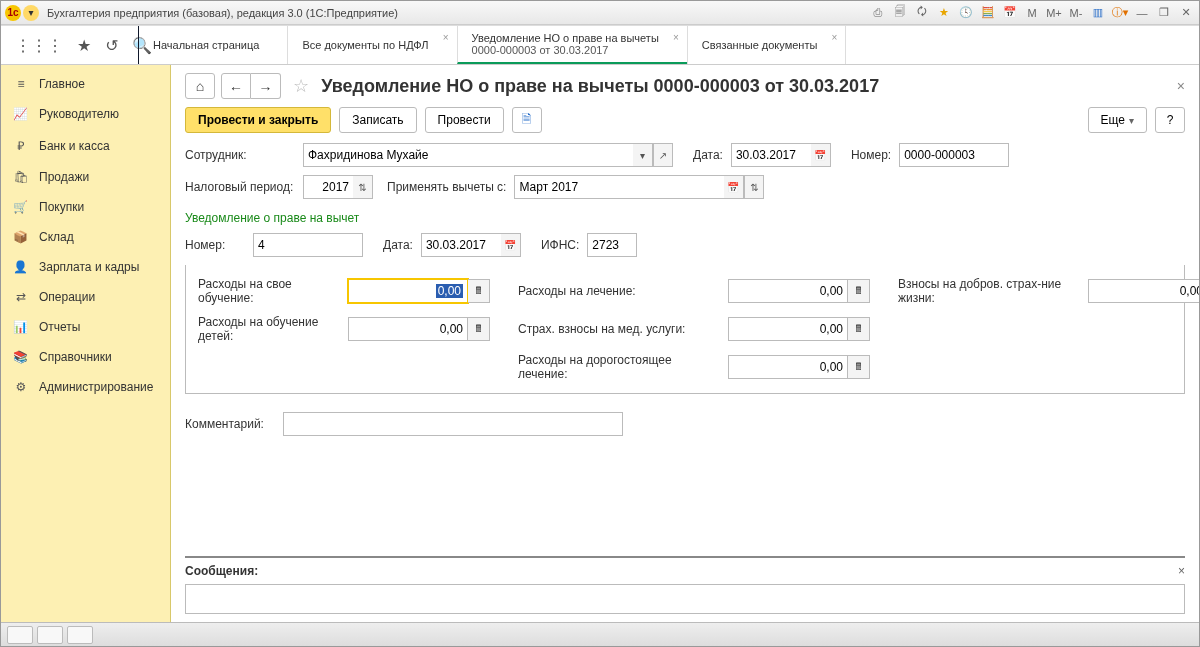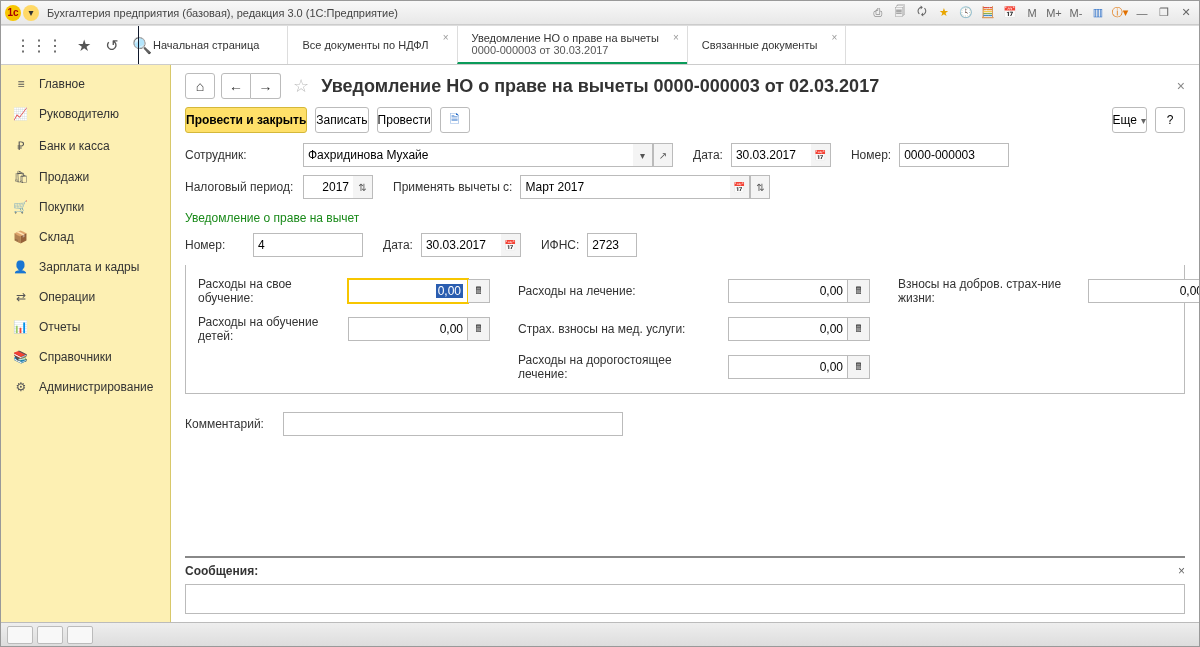--- a/index.html
+++ b/index.html
@@ -42,21 +42,21 @@
 .navgrp { display:flex;}
 .navgrp .navbtn{border-radius:0}
 .navgrp .navbtn:first-child{border-radius:3px 0 0 3px}
 .navgrp .navbtn:last-child{border-radius:0 3px 3px 0; border-left:none}
 .chead .staric{font-size:18px;color:#bbb;margin:0 6px;cursor:pointer}
 .chead h1{font-size:18px;font-weight:bold;color:#333}
 .chead .closex{margin-left:auto;color:#888;font-size:14px;cursor:pointer}
 
 
 .abar{display:flex;align-items:center;gap:8px;padding:4px 14px 10px 14px}
-.btn{height:26px;border:1px solid #bbb;background:#fff;border-radius:3px;padding:0 0;font-size:12px;cursor:pointer;display:inline-flex;align-items:center}
+.btn{height:26px;border:1px solid #bbb;background:#fff;border-radius:3px;padding:0 12px;font-size:12px;cursor:pointer;display:inline-flex;align-items:center}
 .btn.primary{background:#ffe069;border-color:#d4b83a;font-weight:bold}
 .btn.icon{width:30px;padding:0;justify-content:center;color:#2a6fc9}
 .abar .sp{flex:1}
 .btn.more::after{content:" ▾";color:#666;font-size:10px;margin-left:4px}
 
 
 .form{padding:0 14px;display:flex;flex-direction:column;gap:8px;flex:1;overflow:auto}
 .row{display:flex;align-items:center;gap:8px;font-size:12px}
 .lbl{min-width:110px;color:#333}
 .lbl.short{min-width:auto;margin-left:12px}
@@ -196,21 +196,21 @@
     </div>
 
     <div class="content">
       <div class="chead">
         <span class="navbtn">⌂</span>
         <span class="navgrp">
           <span class="navbtn">←</span>
           <span class="navbtn">→</span>
         </span>
         <span class="staric">☆</span>
-        <h1>Уведомление НО о праве на вычеты 0000-000003 от 02.03.2017</h1>
+        <h1>Уведомление НО о праве на вычеты 0000-000003 от 30.03.2017</h1>
         <span class="closex">×</span>
       </div>
 
       <div class="abar">
         <button class="btn primary">Провести и закрыть</button>
         <button class="btn">Записать</button>
         <button class="btn">Провести</button>
         <button class="btn icon">🗎</button>
         <span class="sp"></span>
         <button class="btn more">Еще</button>
@@ -234,21 +234,21 @@
           <span class="lbl short">Номер:</span>
           <input class="inp" style="width: 110px;" value="0000-000003">
         </div>
 
         <div class="row">
           <span class="lbl">Налоговый период:</span>
           <div class="inpwrap">
             <input class="inp" style="width: 50px; text-align: right;" value="2017">
             <span class="inpbtn">⇅</span>
           </div>
-          <span class="lbl short" style="">Применять вычеты с:</span>
+          <span class="lbl short" style="margin-left:6px">Применять вычеты с:</span>
           <div class="inpwrap">
             <input class="inp" style="width: 210px;" value="Март 2017">
             <span class="inpbtn">📅</span>
             <span class="inpbtn sep">⇅</span>
           </div>
         </div>
 
         <div class="greenlbl">Уведомление о праве на вычет</div>
 
         <div class="row">

